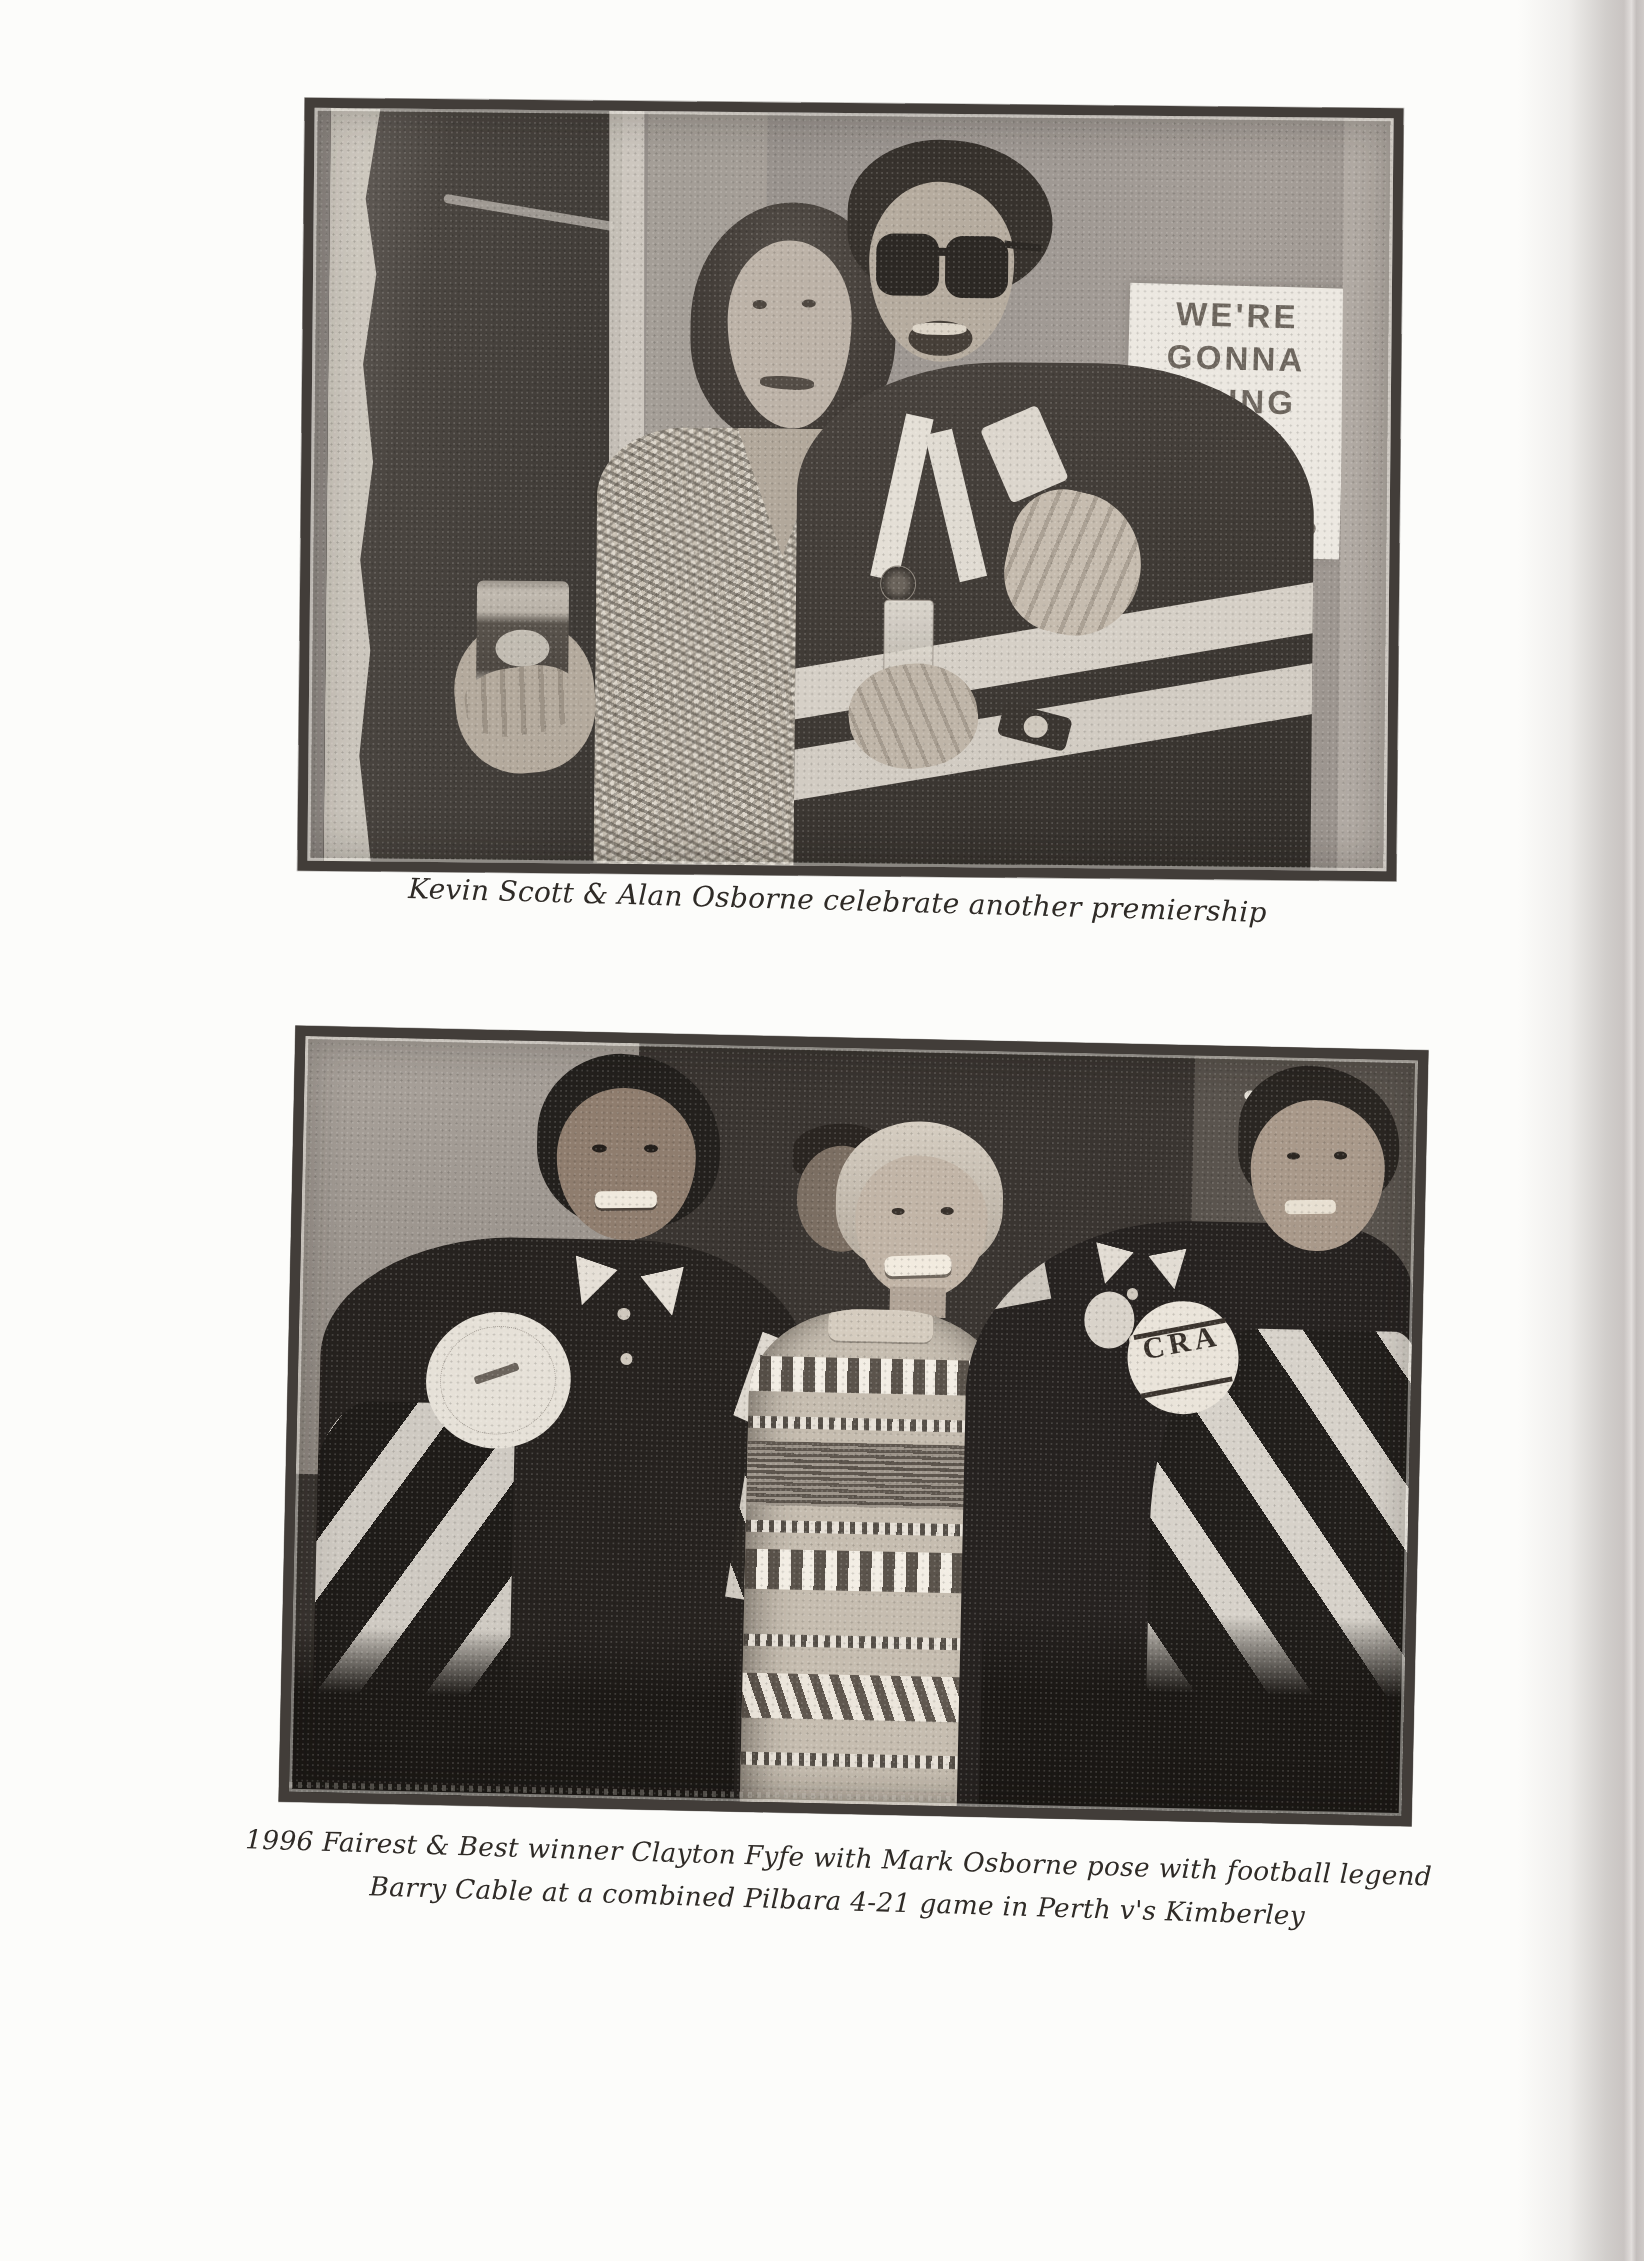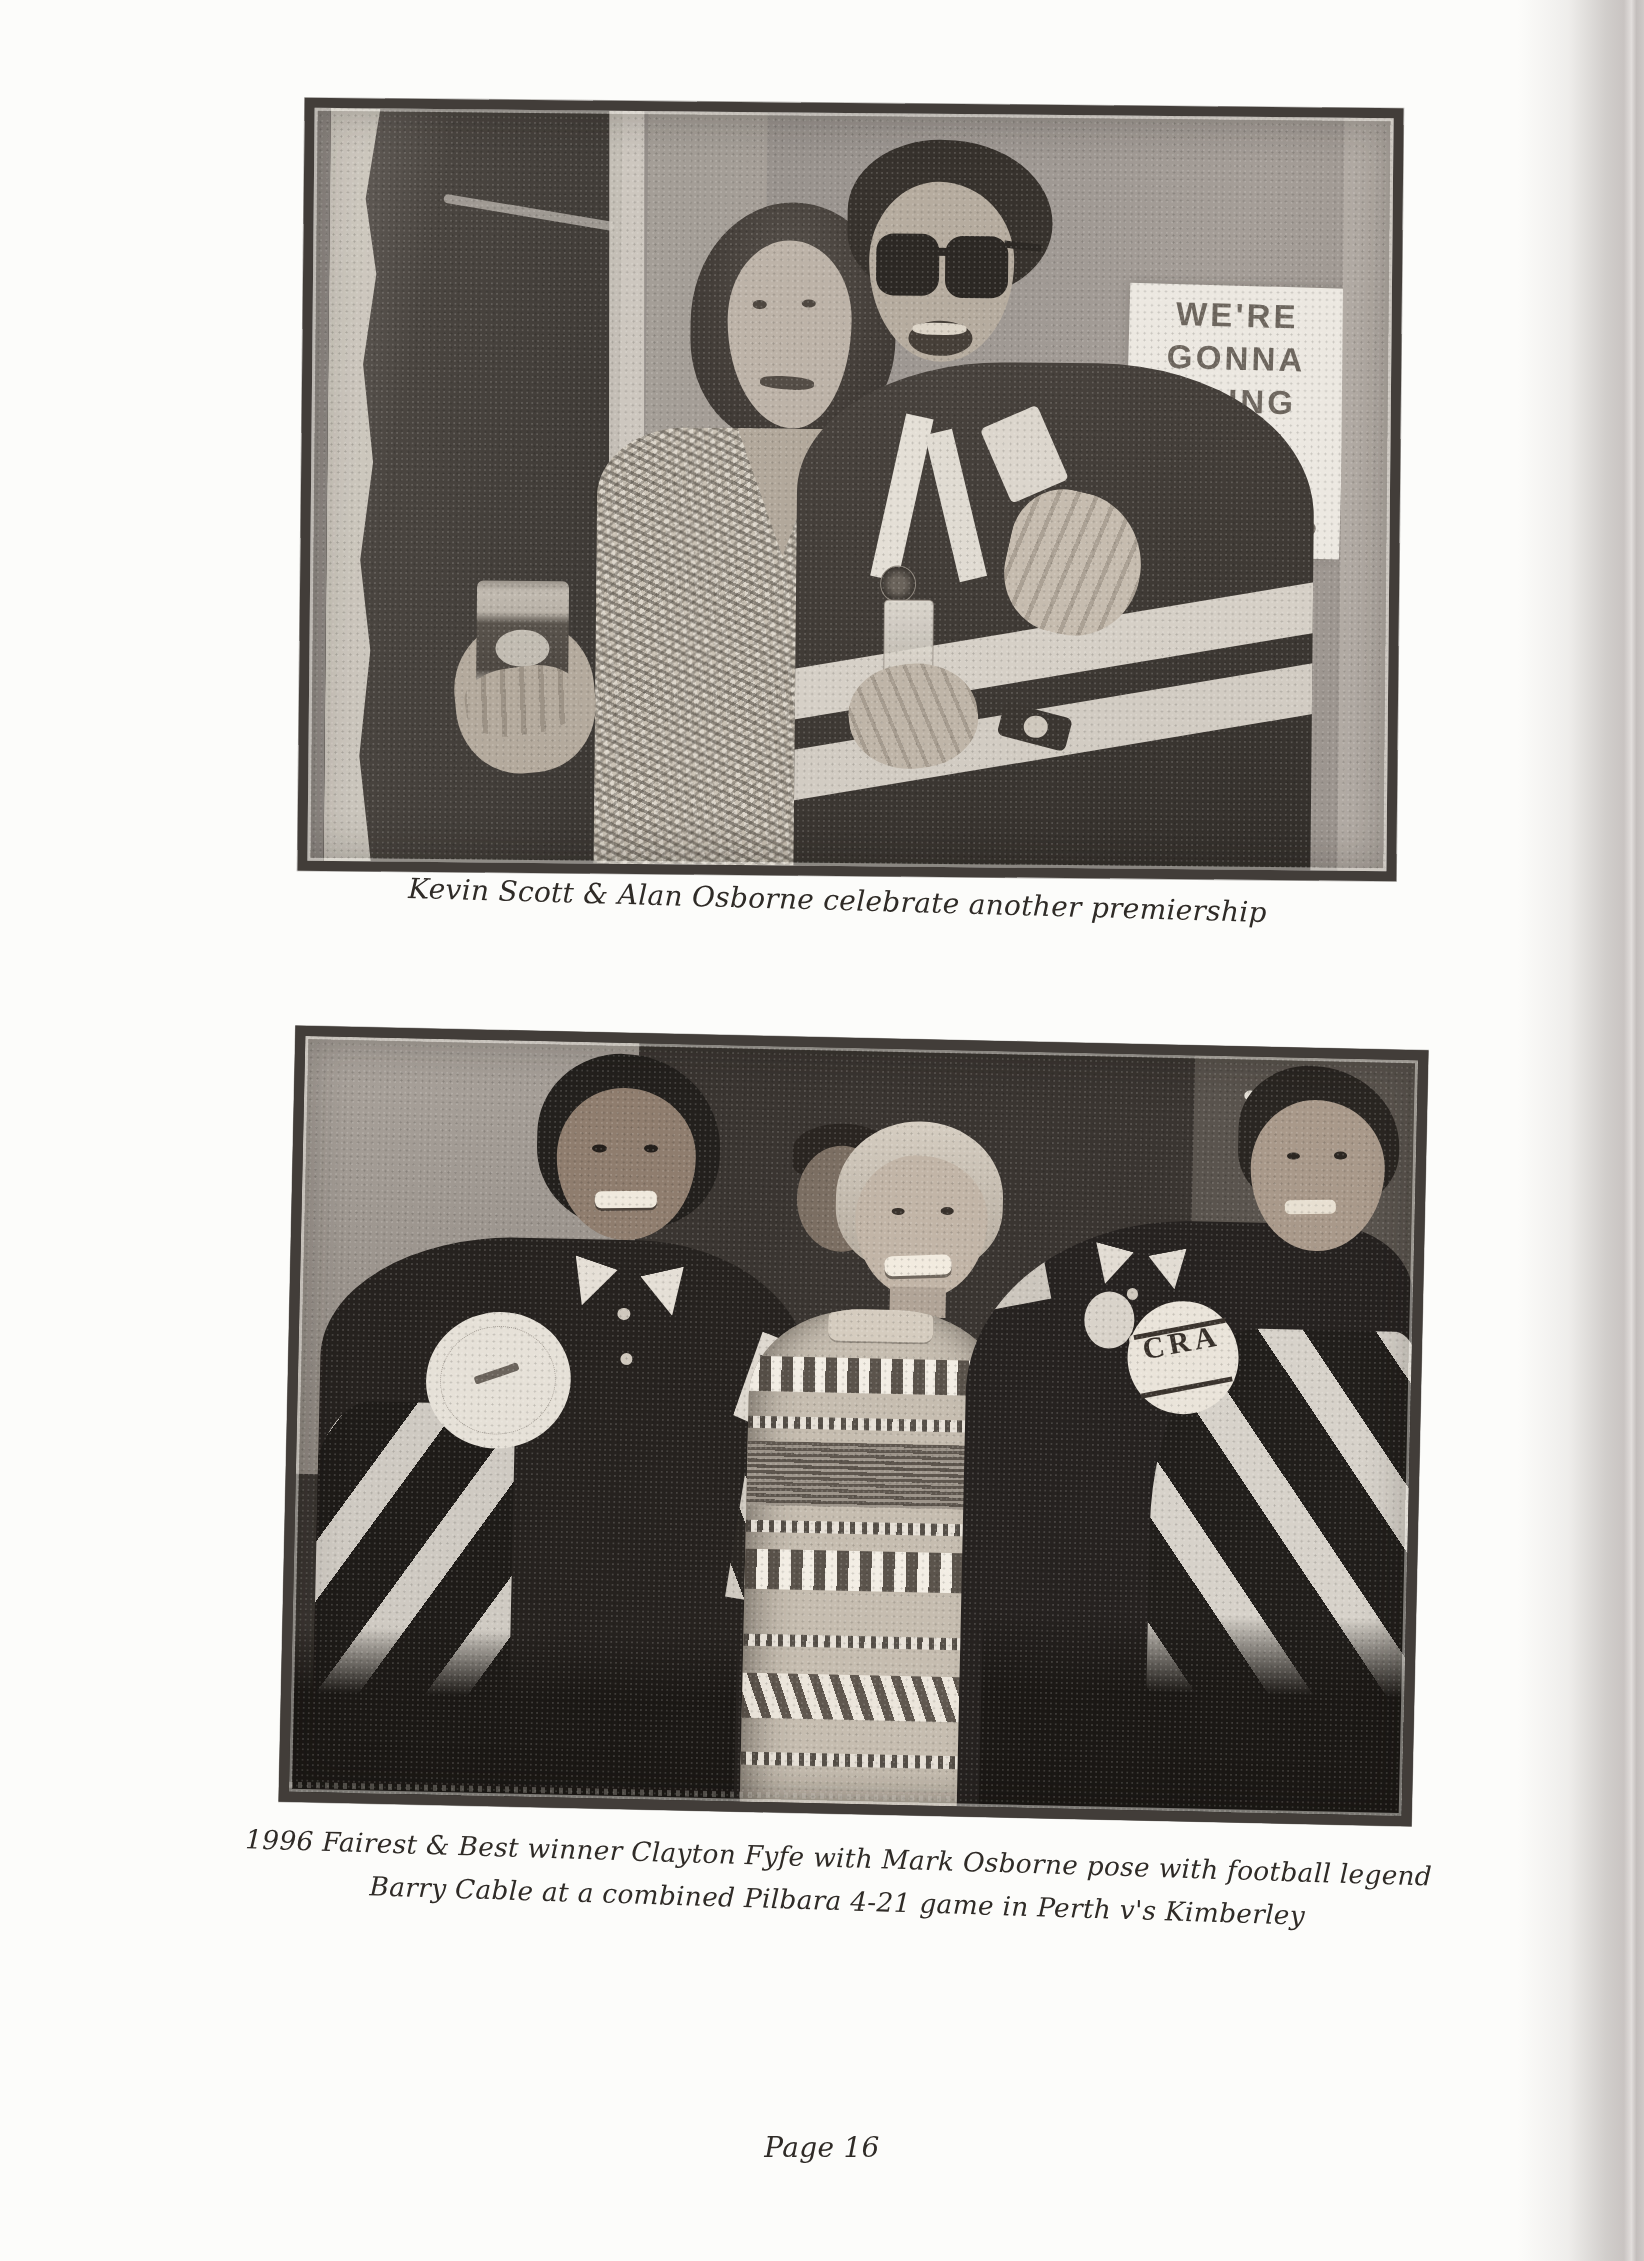--- a/index.html
+++ b/index.html
@@ -240,19 +240,18 @@
       <div class="ht"></div>
       <div class="edgeglow"></div>
     </div>
   </figure>
 
   <div class="cap" style="left:213px;top:1837px;width:1250px;font-size:26.4px;line-height:1.62;transform:rotate(1.8deg);">
     <div>1996 Fairest &amp; Best winner Clayton Fyfe with Mark Osborne pose with football legend</div>
     <div>Barry Cable at a combined Pilbara 4-21 game in Perth v's Kimberley</div>
   </div>
 
-  <div class="cap" style="left:0;top:2131px;width:1644px;font-size:28px;">Page 16</div>
 
   <div class="a" style="left:1518px;top:0;width:126px;height:2261px;
               background:linear-gradient(90deg,rgba(199,194,191,0) 0%,rgba(199,194,191,.25) 40%,rgba(186,181,178,.65) 70%,#c9c4c2 84%,#e2dedc 90%,#c3bebc 94%,#cfcac8 100%);"></div>
 
 </div>
 
 
 </body></html>

